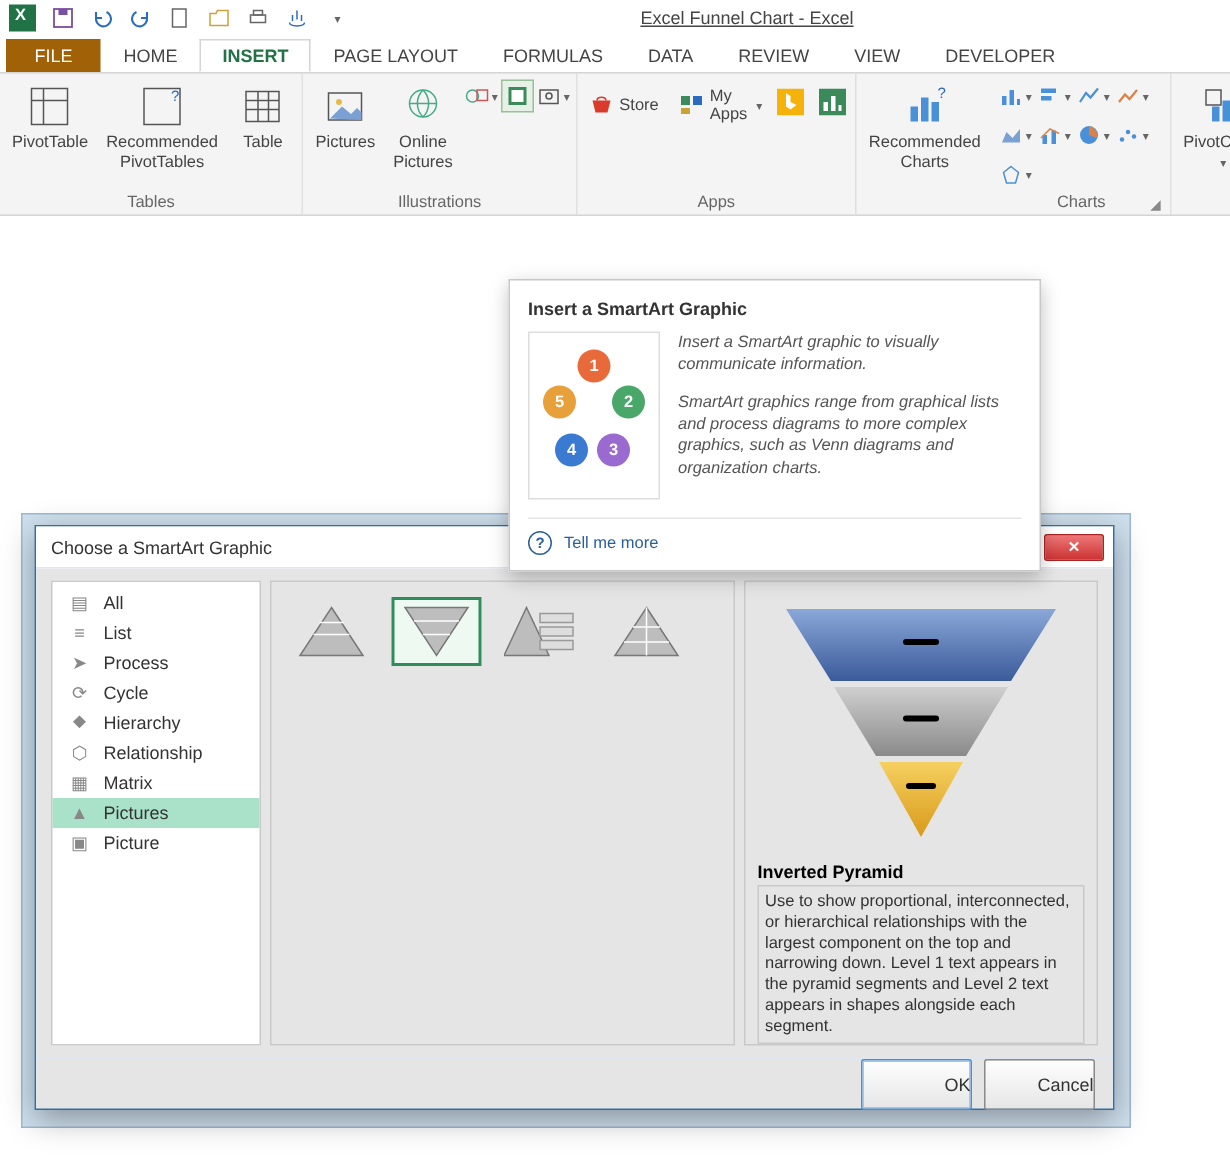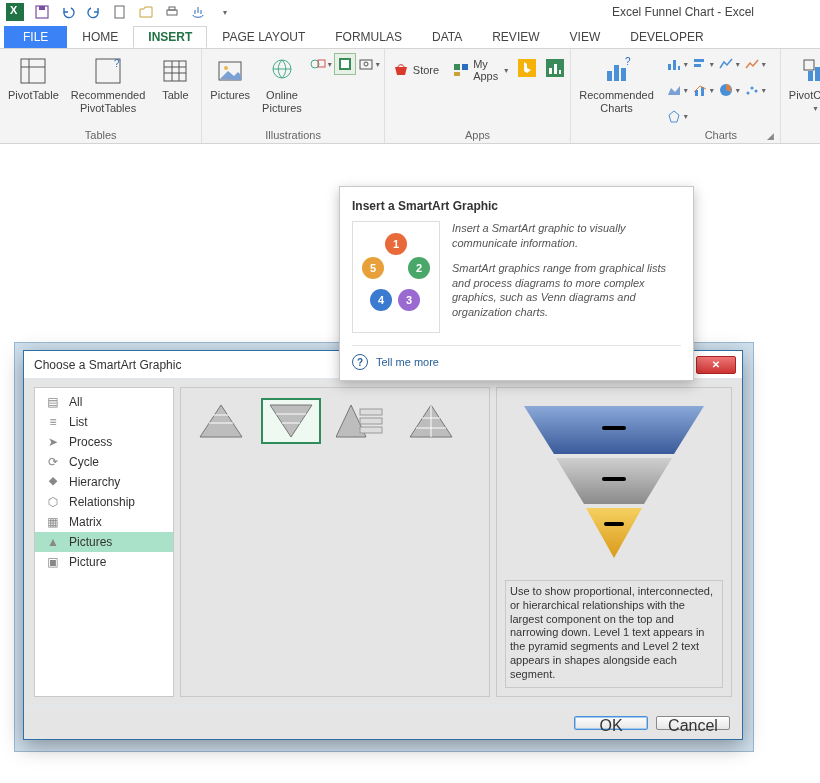--- a/index.html
+++ b/index.html
@@ -3,26 +3,26 @@
 <meta charset="utf-8">
 <style>
   * { box-sizing: border-box; margin: 0; padding: 0; }
   body { font-family: "Segoe UI", Tahoma, sans-serif; font-size: 12px; background: #fff; width: 820px; height: 783px; position: relative; overflow: hidden; }
 
   
   .qat { display: flex; align-items: center; height: 24px; padding: 2px 6px; background: #fff; gap: 10px; }
   .qat .logo { width: 18px; height: 18px; background: #217346; position: relative; }
   .qat .logo::after { content:"X"; color:#fff; font-weight:bold; font-size:11px; position:absolute; left:4px; top:1px; }
   .qat .qat-btn { width: 16px; height: 16px; display:flex; align-items:center; justify-content:center; color:#444; }
-  .qat .title { flex:1; text-align:right; color:#444; font-size:12px; padding-right:60px; }
+  .qat .title { flex:1; text-align:center; color:#444; font-size:12px; padding-right:60px;text-decoration:underline; }
 
   
   .tabs { display:flex; align-items:flex-end; height:24px; padding-left:4px; gap:0; }
   .tab { padding: 3px 14px 3px 14px; font-size:12px; color:#444; cursor:pointer; border:1px solid transparent; }
-  .tab.file { background:#3b82f6; color:#fff; padding:3px 18px; }
+  .tab.file { background:#a16207; color:#fff; padding:3px 18px; }
   .tab.active { color:#217346; border:1px solid #d4d4d4; border-bottom:1px solid #fff; background:#fff;font-weight:bold; }
 
   
   .ribbon { display:flex; background:#f4f4f4; border-top:1px solid #d4d4d4; border-bottom:1px solid #d4d4d4; height:96px; }
   .group { display:flex; flex-direction:column; border-right:1px solid #e0e0e0; padding: 4px 4px 0 4px; }
   .group-body { display:flex; flex:1; gap:4px; align-items:flex-start; }
   .group-label { text-align:center; font-size:11px; color:#666; padding:1px 0 2px 0; position:relative; }
   .group-label .launcher { position:absolute; right:2px; bottom:2px; font-size:9px; color:#888; }
   .big-btn { display:flex; flex-direction:column; align-items:center; justify-content:flex-start; width:auto; min-width:44px; padding:2px 4px; gap:2px; cursor:pointer; }
   .big-btn .ic { width:32px; height:32px; display:flex; align-items:center; justify-content:center; }
@@ -58,21 +58,21 @@
   .cat-item .ci { width:16px; height:14px; display:flex; align-items:center; justify-content:center; color:#888; }
   .cat-item.sel { background:#a9e2c8; }
   .gallery { width:310px; border:1px solid #c9c9c9; padding:10px; display:flex; gap:10px; align-content:flex-start; flex-wrap:wrap; }
   .thumb { width:60px; height:46px; border:1px solid transparent; display:flex; align-items:center; justify-content:center; cursor:pointer; padding:2px; }
   .thumb.sel { border:2px solid #2e8d5b; background:#eef9f2; }
   .preview { flex:1; border:1px solid #c9c9c9; padding:8px; display:flex; flex-direction:column; }
   .pv-graphic { flex:1; display:flex; align-items:flex-start; justify-content:center; padding-top:4px; }
   .pv-title { font-weight:bold; font-size:12px; margin-top:4px; margin-bottom:2px; }
   .pv-desc { font-size:11px; color:#333; line-height:1.25; border:1px solid #c9c9c9; padding:4px; height:108px; }
   .dlg-foot { height:34px; display:flex; justify-content:flex-end; align-items:center; gap:8px; padding:0 12px; border-top:1px solid #dfe8f0; }
-  .dlg-btn { min-width:74px; height:14px; border:1px solid #8a8a8a; background:linear-gradient(#fefefe,#e6e6e6); font-size:16px; color:#333; cursor:pointer; border-radius:2px; }
+  .dlg-btn { min-width:74px; height:34px; border:1px solid #8a8a8a; background:linear-gradient(#fefefe,#e6e6e6); font-size:12px; color:#333; cursor:pointer; border-radius:2px;text-align:right; }
   .dlg-btn.primary { border:1px solid #4a90d9; box-shadow:0 0 0 1px #a3c9ee inset; }
 
   svg { display:block; }
   .backdrop { position:absolute; left:14px; top:342px; width:740px; height:410px; background:#cfe0ee; border:1px solid #9db9d1; z-index:30; }
 </style>
 </head>
 <body>
 
 <div class="qat">
   <div class="logo"></div>
@@ -484,20 +484,21 @@
               </linearGradient>
           </defs>
           <path d="M10 6 L190 6 L160 54 L40 54 Z" fill="url(#g1)"></path>
           <path d="M42 58 L158 58 L130 104 L70 104 Z" fill="url(#g2)"></path>
           <path d="M72 108 L128 108 L100 158 Z" fill="url(#g3)"></path>
           <rect x="88" y="26" width="24" height="4" rx="2" fill="#000"></rect>
           <rect x="88" y="77" width="24" height="4" rx="2" fill="#000"></rect>
           <rect x="90" y="122" width="20" height="4" rx="2" fill="#000"></rect>
         </svg>
       </div>
+      <div class="pv-title">Inverted Pyramid</div>
       <div class="pv-desc">Use to show proportional, interconnected, or hierarchical relationships with the largest component on the top and narrowing down. Level 1 text appears in the pyramid segments and Level 2 text appears in shapes alongside each segment.</div>
     </div>
   </div>
   <div class="dlg-foot">
     <button class="dlg-btn primary">OK</button>
     <button class="dlg-btn">Cancel</button>
   </div>
 </div>
 
 </body></html>

